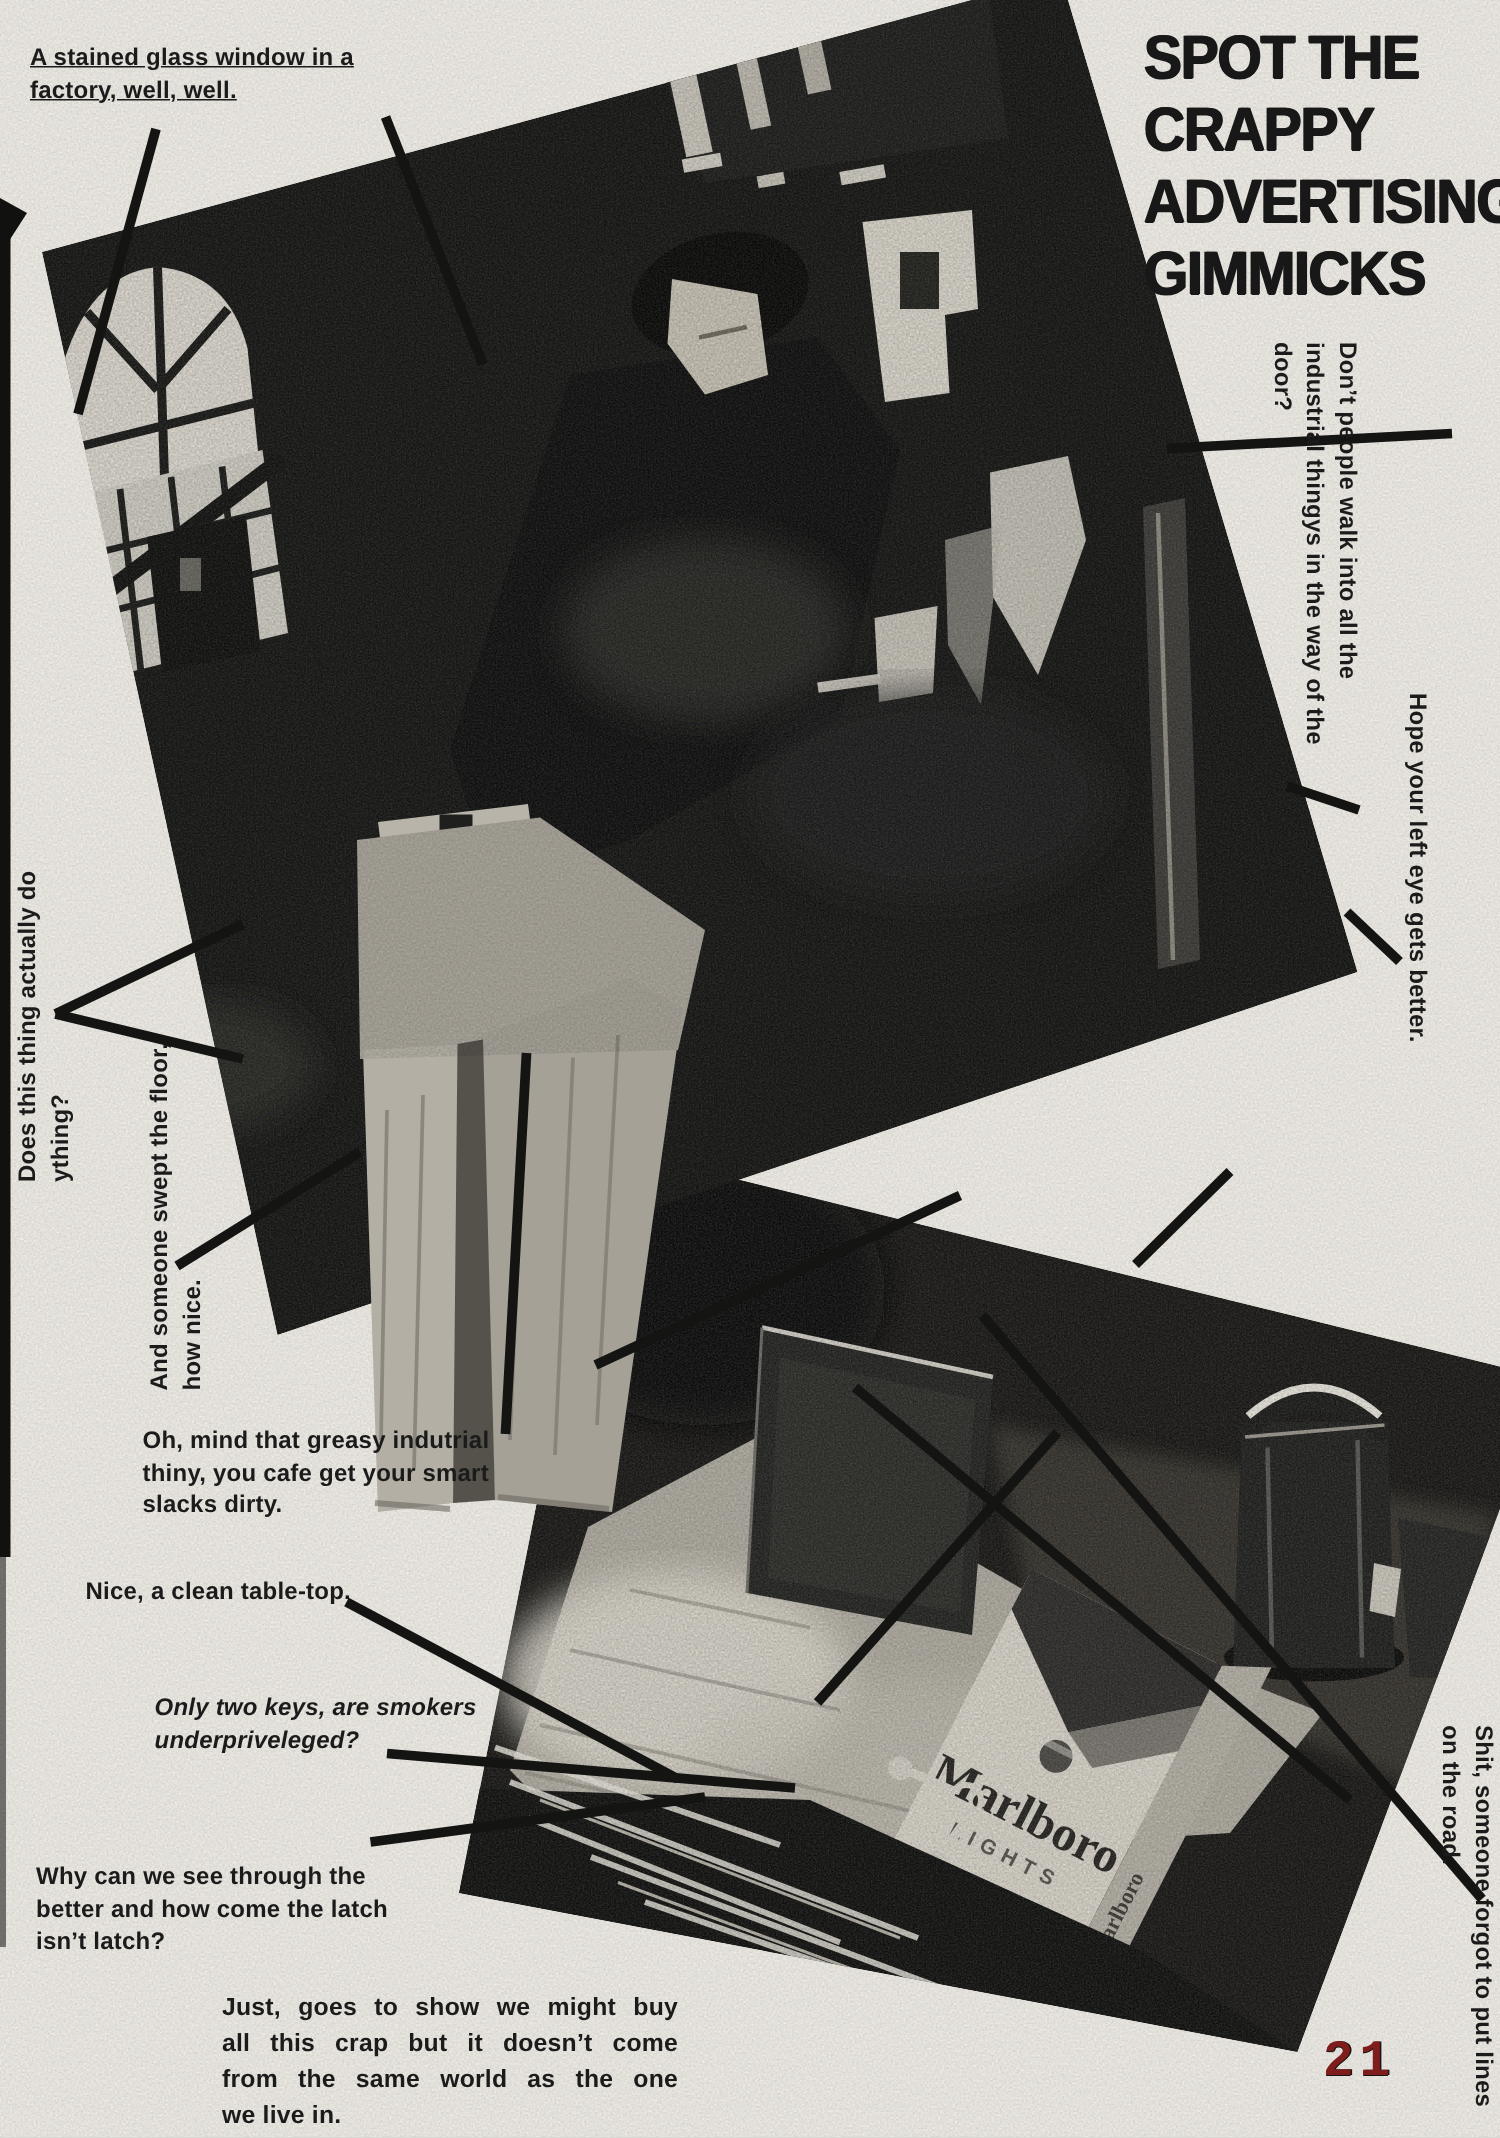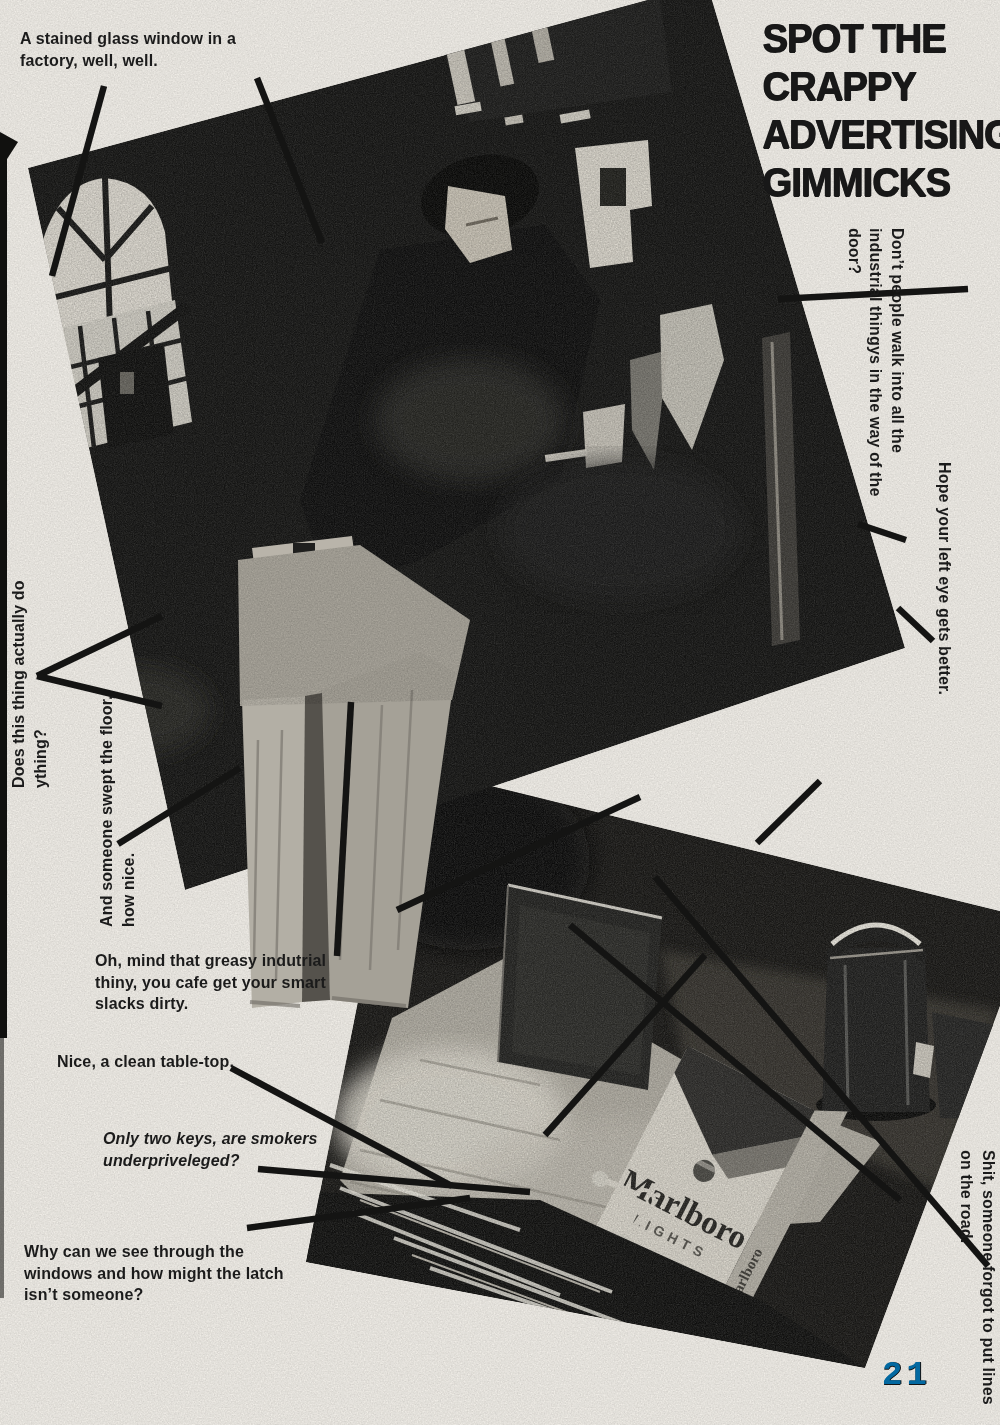--- a/index.html
+++ b/index.html
@@ -16,21 +16,21 @@
   .title{
     position:absolute;left:762px;top:14px;width:260px;
     font-size:41px;line-height:48px;font-weight:700;letter-spacing:-1px;
     transform:scaleX(.93);transform-origin:0 0;
     text-shadow:1.3px 0 0 #181818,.6px .6px 0 #181818;
     color:#181818;
   }
   .pageno{
     position:absolute;left:882px;top:1356px;
     font-family:"Liberation Mono","DejaVu Sans Mono",monospace;
-    font-weight:700;font-size:34px;letter-spacing:4px;color:#0369a1;
+    font-weight:700;font-size:34px;letter-spacing:4px;color:#7f1d1d;
     text-shadow:1px 0 0 #151515,0 1px 0 #151515;
   }
   .just{width:304px;font-size:16.5px;line-height:24px;}
   .just span{text-align:justify;text-align-last:justify;}
   .just span:last-child{text-align-last:left;}
 </style>
 </head>
 <body>
 
 <div class="page">
@@ -214,21 +214,21 @@
     </g>
   </svg>
 
   <div class="title">
     <span style="display:block">SPOT THE</span>
     <span style="display:block">CRAPPY</span>
     <span style="display:block">ADVERTISING</span>
     <span style="display:block">GIMMICKS</span>
   </div>
 
-  <div class="cap" style="left:20px;top:28px;">
+  <div class="cap" style="left:20px;top:28px;text-decoration:underline;">
     <span>A stained glass window in a</span>
     <span>factory, well, well.</span>
   </div>
 
   <div class="cap rot-cw" style="left:908px;top:228px;">
     <span>Don’t people walk into all the</span>
     <span>industrial thingys in the way of the</span>
     <span>door?</span>
   </div>
 
@@ -256,26 +256,32 @@
     <span>Nice, a clean table-top.</span>
   </div>
 
   <div class="cap" style="left:103px;top:1128px;font-style:italic;">
     <span>Only two keys, are smokers</span>
     <span>underpriveleged?</span>
   </div>
 
   <div class="cap" style="left:24px;top:1213px;margin-top:28px;">
     <span>Why can we see through the</span>
-    <span>windows and how might the latch</span>
-    <span>isn’t someone?</span>
+    <span>better and how come the latch</span>
+    <span>isn’t latch?</span>
   </div>
 
 
   <div class="cap rot-cw" style="left:999px;top:1150px;">
     <span>Shit, someone forgot to put lines</span>
     <span>on the road.</span>
   </div>
 
+  <div class="cap just" style="left:148px;top:1326px;">
+    <span>Just, goes to show we might buy</span>
+    <span>all this crap but it doesn’t come</span>
+    <span>from the same world as the one</span>
+    <span>we live in.</span>
+  </div>
 
   <div class="pageno">21</div>
 
 </div>
 
 </body></html>

